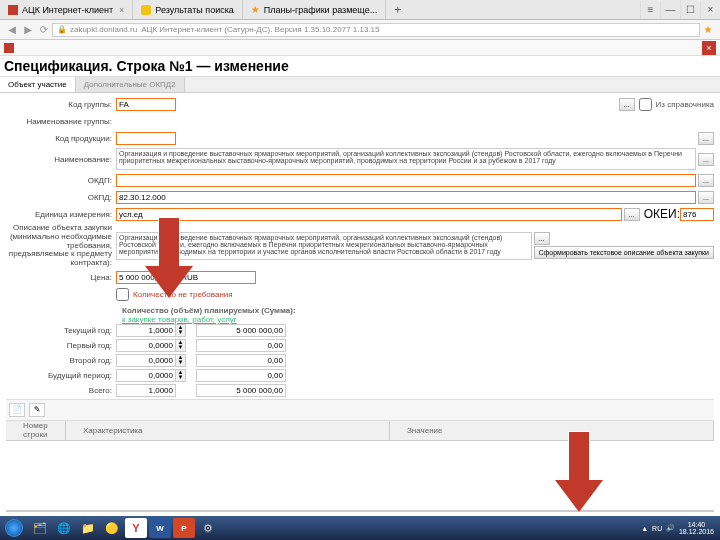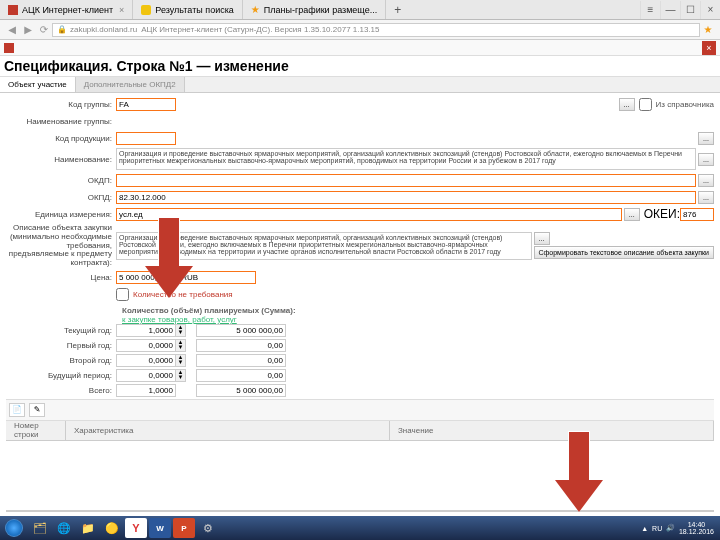--- a/index.html
+++ b/index.html
@@ -36,21 +36,21 @@
   .fin-link { font-size: 8px; margin-left: 116px; color: #3b7; text-decoration: underline; }
   .num-row { display: flex; align-items: center; margin-bottom: 2px; }
   .num-row .label { width: 110px; }
   .num-box { width: 60px; border: 1px solid #ccc; height: 13px; font-size: 8px; padding: 0 2px; text-align: right; display: flex; align-items: center; justify-content: flex-end; }
   .stepper { width: 10px; height: 13px; border: 1px solid #ccc; border-left: none; background: #f0f0f0; font-size: 6px; display: flex; flex-direction: column; }
   .stepper span { flex:1; text-align: center; line-height: 5px; }
   .sum-box { width: 90px; margin-left: 10px; border: 1px solid #ccc; height: 13px; font-size: 8px; padding: 0 2px; text-align: right; display: flex; align-items: center; justify-content: flex-end; }
   .icon-bar { display: flex; padding: 3px; background: #f7f7f7; border-top: 1px solid #ddd; border-bottom: 1px solid #ddd; }
   .ico { width: 16px; height: 14px; margin-right: 4px; border: 1px solid #ccc; background: #fff; font-size: 8px; display: flex; align-items: center; justify-content: center; }
   .grid-hdr { display: flex; background: #f0f0f0; border-bottom: 1px solid #ccc; height: 20px; font-size: 8px; color: #666; }
-  .ghc { border-right: 1px solid #ccc; padding: 2px 8px; display: flex; align-items: center; }
+  .ghc { border-right: 1px solid #ccc; padding: 2px 17px; display: flex; align-items: center; }
   .grid-body { background: #fff; height: 70px; border-bottom: 1px solid #ccc; }
   .footer-bar { display: flex; background: #fff; border-top: 1px solid #ccc; height: 16px; align-items: center; padding: 0 4px; }
   .arrow { position: absolute; width: 48px; height: 82px; pointer-events: none; }
   .arrow .shaft { position: absolute; top: 0; left: 14px; width: 20px; height: 50px; background: #c0392b; outline: 1.5px solid #fff; }
   .arrow .head { position: absolute; top: 48px; left: 0; width: 0; height: 0; border-left: 24px solid transparent; border-right: 24px solid transparent; border-top: 32px solid #c0392b; filter: drop-shadow(0 0 0.5px #fff); }
   .annotation { position: absolute; left: 345px; top: 230px; width: 265px; border: 1.5px solid #2a4b8d; background: #fff; padding: 6px 8px; font-size: 12px; color: #2a4b8d; line-height: 1.2; font-weight: bold; }
   .taskbar { position: absolute; bottom: 0; width: 720px; height: 24px; background: linear-gradient(#3a5a8a,#1a2a4a); display: flex; align-items: center; }
   .start { width: 28px; height: 24px; display: flex; align-items: center; justify-content: center; }
   .win-orb { width: 18px; height: 18px; border-radius: 50%; background: radial-gradient(circle,#4facfe,#0051a2); border: 1px solid #fff3; }
   .tb-ico { width: 22px; height: 20px; margin: 0 1px; display: flex; align-items: center; justify-content: center; font-size: 11px; }

